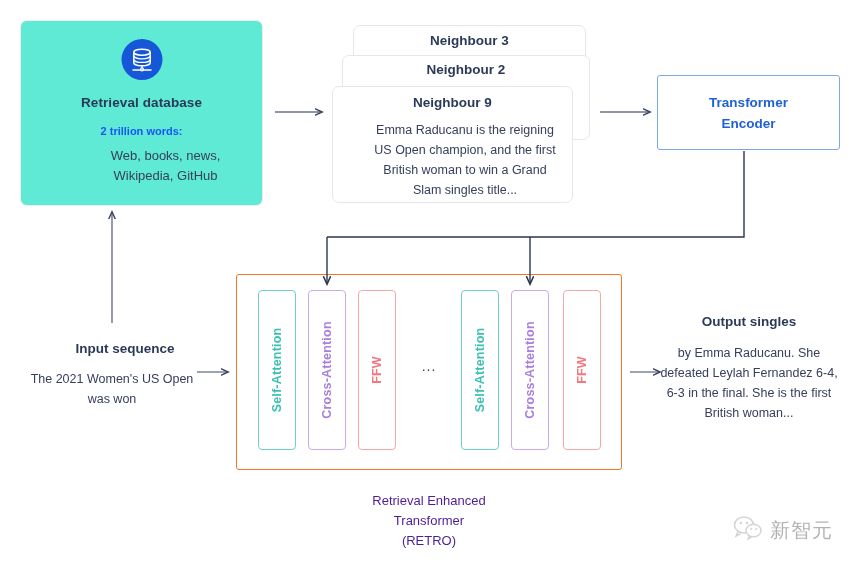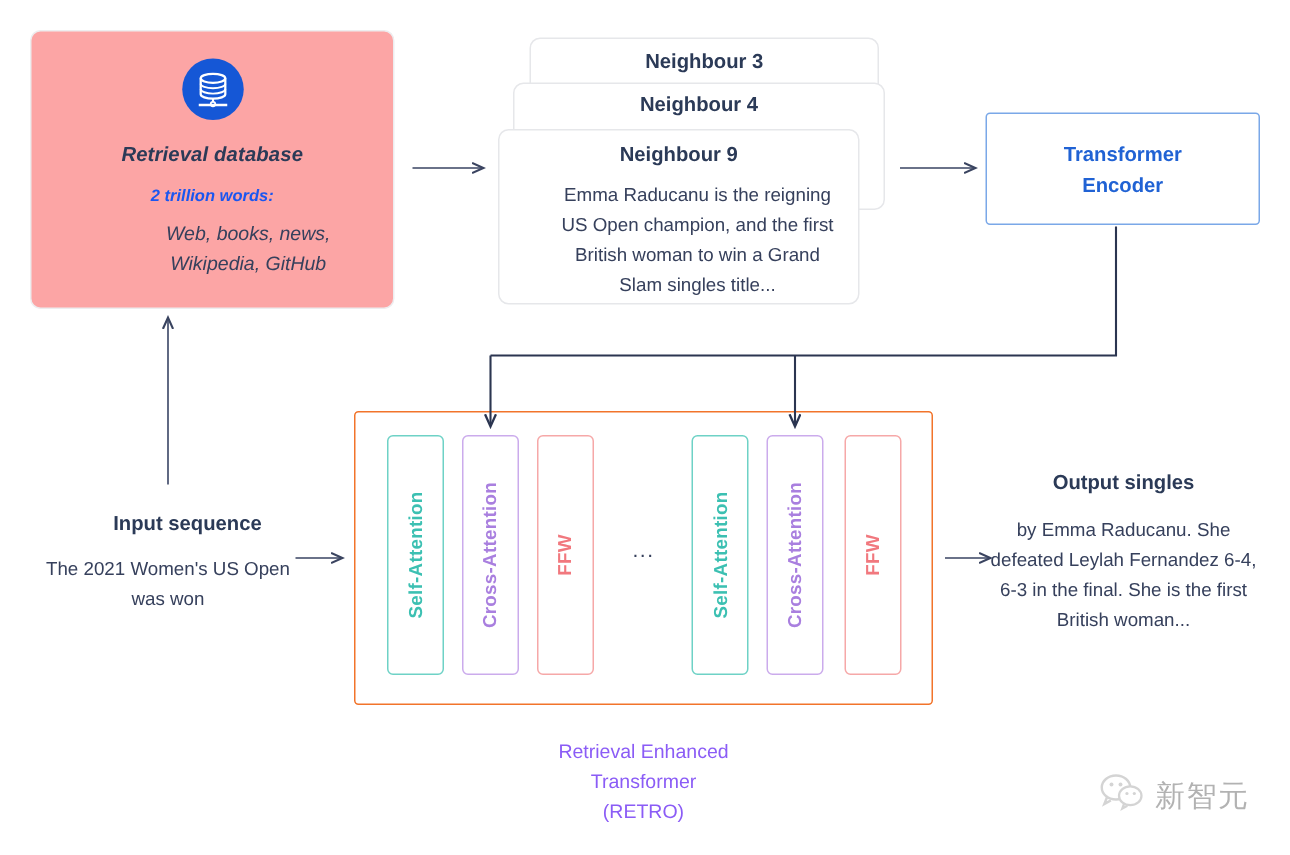--- a/index.html
+++ b/index.html
@@ -18,25 +18,24 @@
     overflow: hidden;
   }
 
   
   .db-card {
     position: absolute;
     left: 20px;
     top: 20px;
     width: 243px;
     height: 186px;
-    background: #fca5a5;
+    background: #5eead4;
     border: 1px solid #ededef;
     border-radius: 7px;
     box-sizing: border-box;
-    font-style: italic;
   }
   .db-icon {
     position: absolute;
     left: 50%;
     top: 18px;
     transform: translateX(-50%);
     width: 41px;
     height: 41px;
     border-radius: 50%;
     background: #1a56db;
@@ -145,21 +144,21 @@
     box-sizing: border-box;
   }
   .retro-caption {
     position: absolute;
     left: 330px;
     top: 491px;
     width: 198px;
     text-align: center;
     font-size: 13px;
     line-height: 20px;
-    color: #8b5cf6;
+    color: #4c1d95;
   }
 
   
   .blk {
     position: absolute;
     top: 290px;
     width: 38px;
     height: 160px;
     border-radius: 4px;
     border: 1.6px solid #000;
@@ -285,21 +284,21 @@
     </div>
     <div class="db-title">Retrieval database</div>
     <div class="db-sub">2 trillion words:</div>
     <div class="db-body">Web, books, news, Wikipedia, GitHub</div>
   </div>
 
   <div class="nb nb3">
     <div class="nb-title">Neighbour 3</div>
   </div>
   <div class="nb nb2">
-    <div class="nb-title">Neighbour 4</div>
+    <div class="nb-title">Neighbour 2</div>
   </div>
   <div class="nb nb1">
     <div class="nb-title">Neighbour 9</div>
     <div class="nb-body">Emma Raducanu is the reigning US Open champion, and the first British woman to win a Grand Slam singles title...</div>
   </div>
 
   <div class="encoder">
     <div class="encoder-label">
       <div>Transformer</div>
       <div>Encoder</div>

